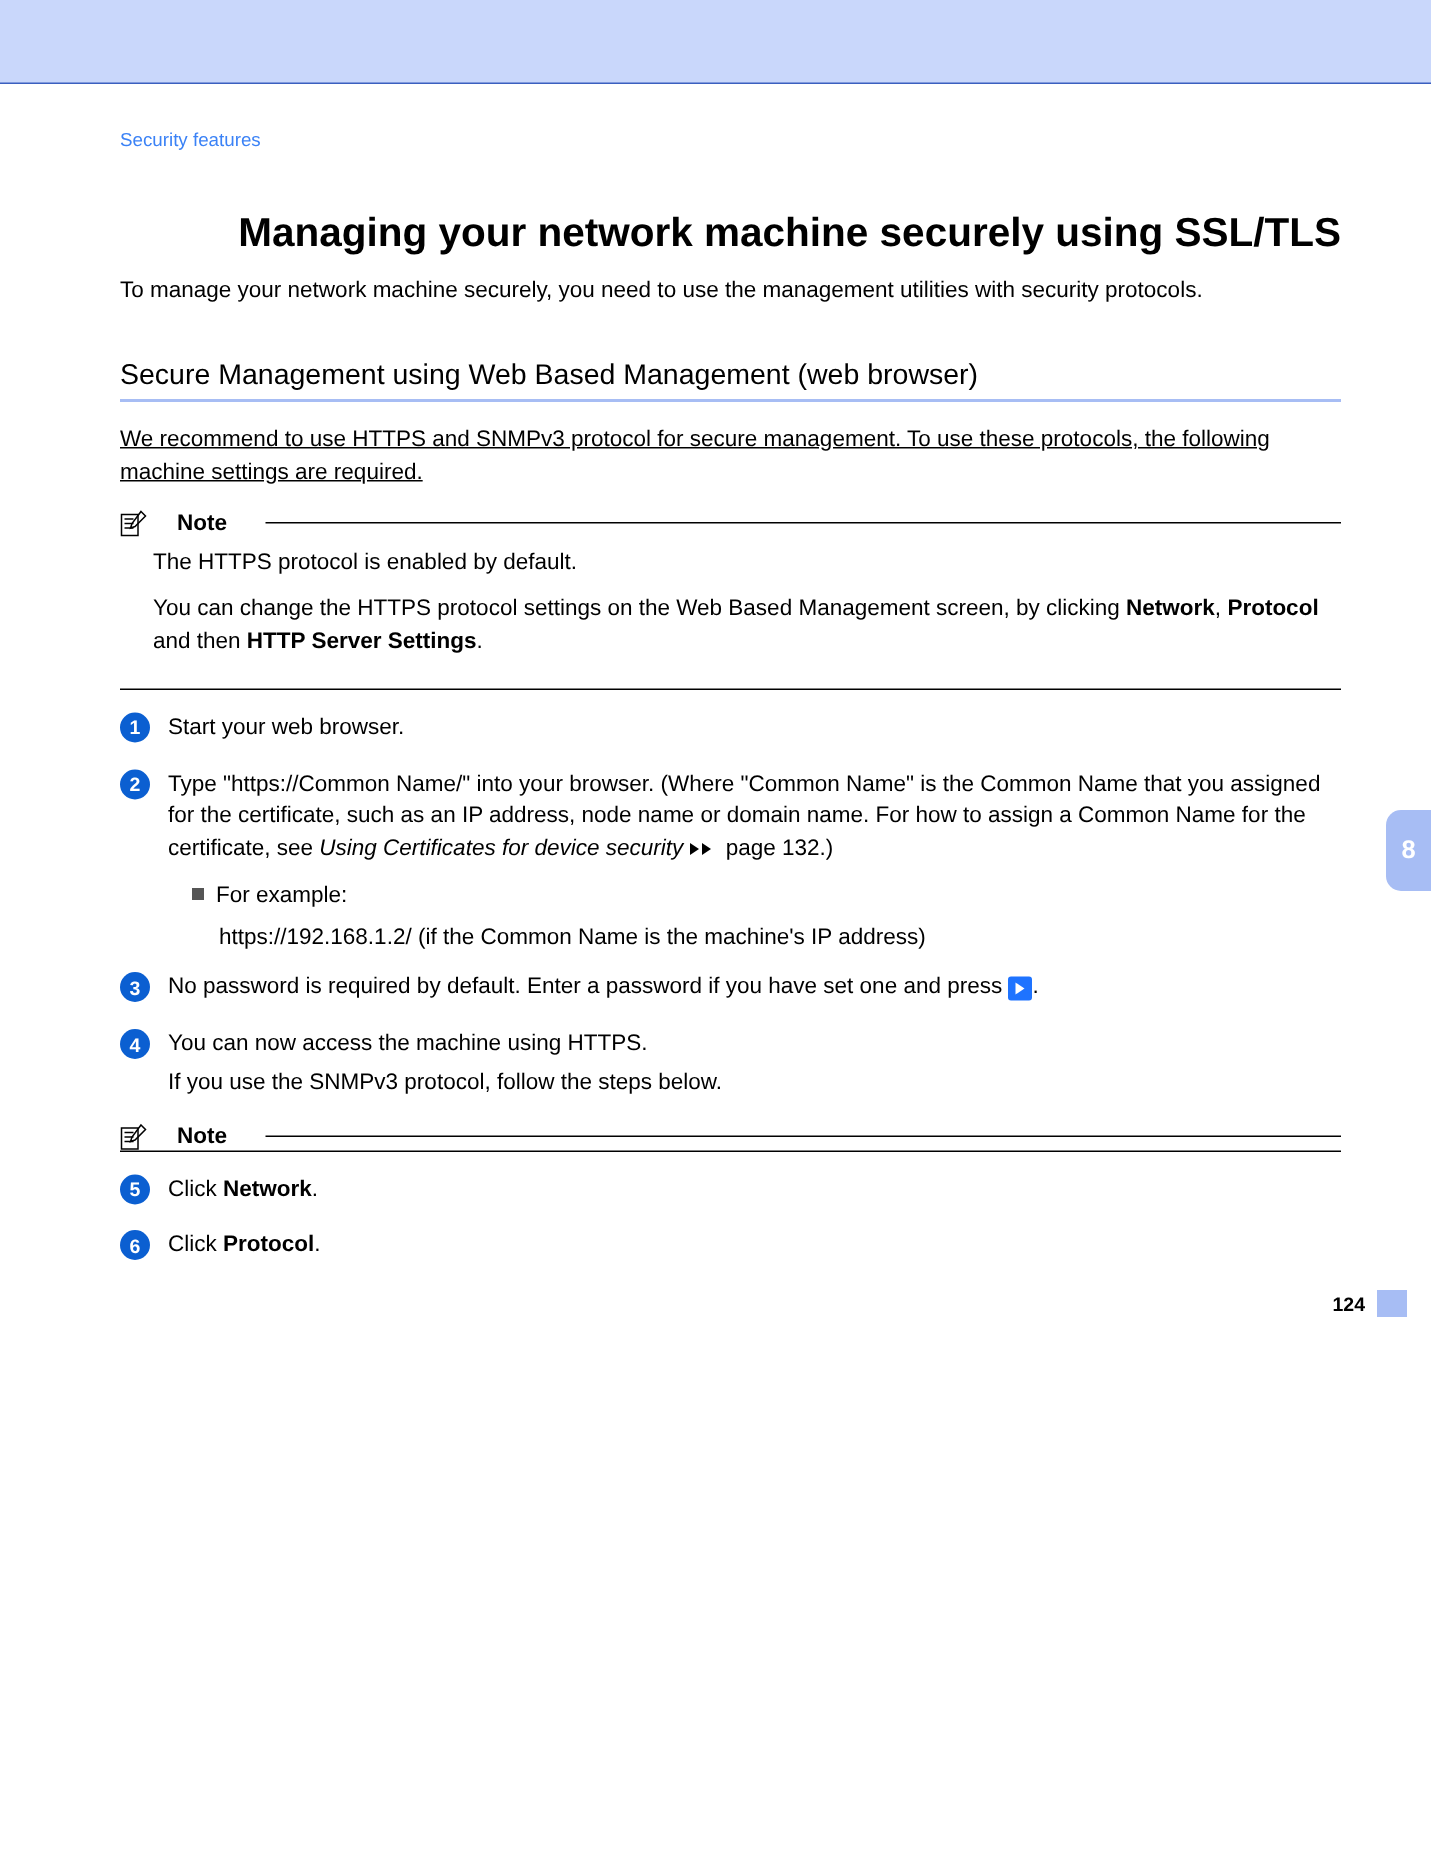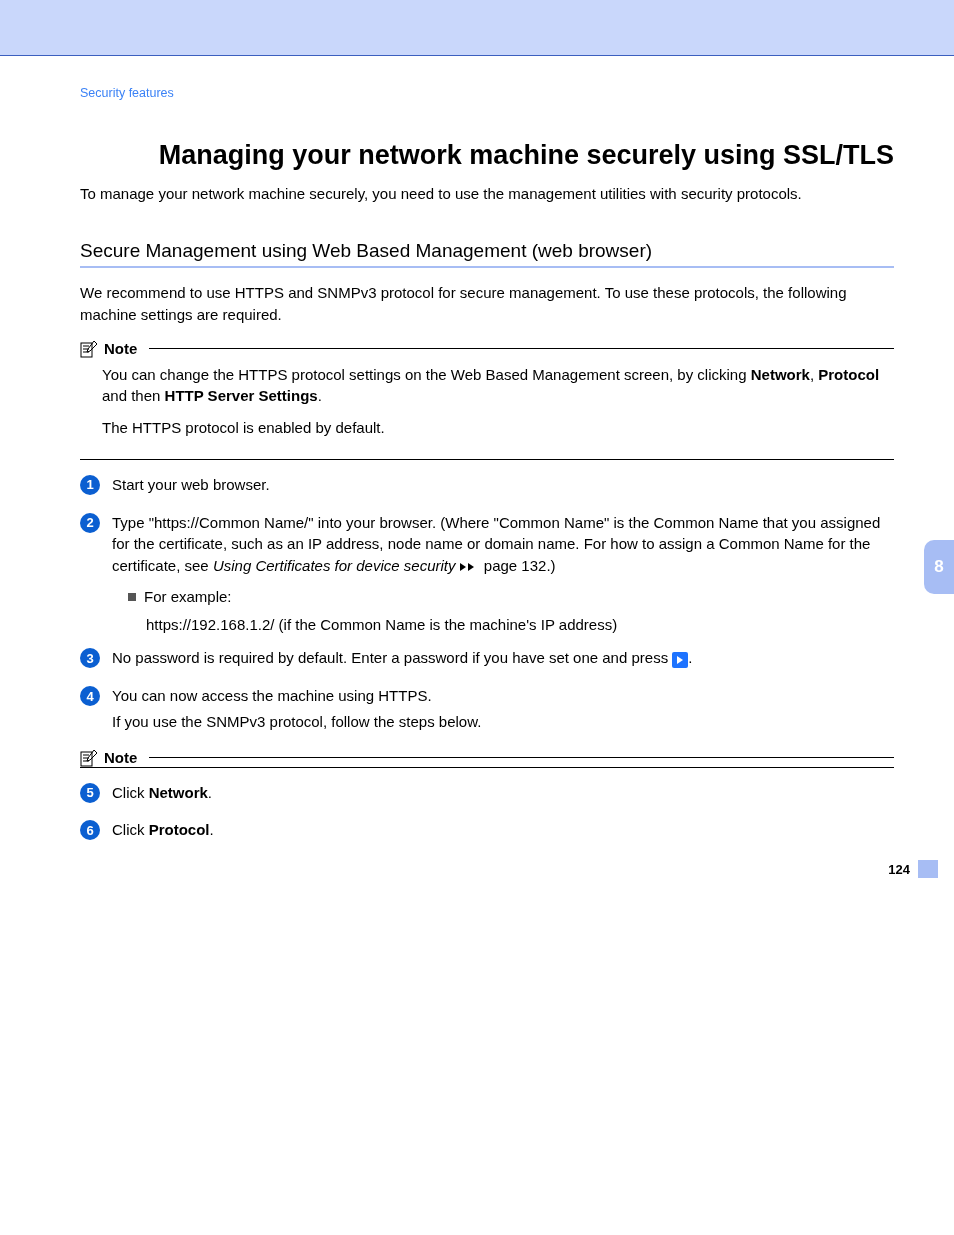--- a/index.html
+++ b/index.html
@@ -43,26 +43,27 @@
   }
   .h2rule {
     border: none;
     border-top: 2px solid #a7bdf4;
     margin-bottom: 14px;
   }
   .para {
     font-size: 15px;
     line-height: 1.45;
     margin-bottom: 14px;
+    text-decoration: underline;
   }
   .note-block { margin: 10px 0 14px 0; }
   .note-header {
     display: flex;
     align-items: center;
-    gap: 6px;
+    gap: 20px;
   }
   .note-header .line {
     flex: 1;
     border-top: 1px solid #000;
     height: 0;
     margin-left: 6px;
   }
   .note-label { font-weight: bold; font-size: 15px; }
   .note-body {
     padding: 6px 0 10px 22px;
@@ -195,24 +196,24 @@
           <line x1="3" y1="6" x2="9" y2="6" stroke="#000" stroke-width="1"></line>
           <line x1="3" y1="9" x2="9" y2="9" stroke="#000" stroke-width="1"></line>
           <line x1="3" y1="12" x2="9" y2="12" stroke="#000" stroke-width="1"></line>
           <path d="M14 1 L17 4 L10 11 L7 12 L8 9 Z" fill="none" stroke="#000" stroke-width="1"></path>
         </svg>
       </span>
       <span class="note-label">Note</span>
       <span class="line"></span>
     </div>
     <div class="note-body">
+      <p>The HTTPS protocol is enabled by default.</p>
       <p>
         <span>You can change the HTTPS protocol settings on the Web Based Management screen, by clicking </span><span class="bold">Network</span><span>, </span><span class="bold">Protocol</span><span> and then </span><span class="bold">HTTP Server Settings</span><span>.</span>
       </p>
-      <p>The HTTPS protocol is enabled by default.</p>
     </div>
     <hr class="note-footer-rule">
   </div>
 
   <div class="step">
     <div class="step-num">1</div>
     <div class="step-body">
         <p>Start your web browser.</p>
       </div>
   </div>

